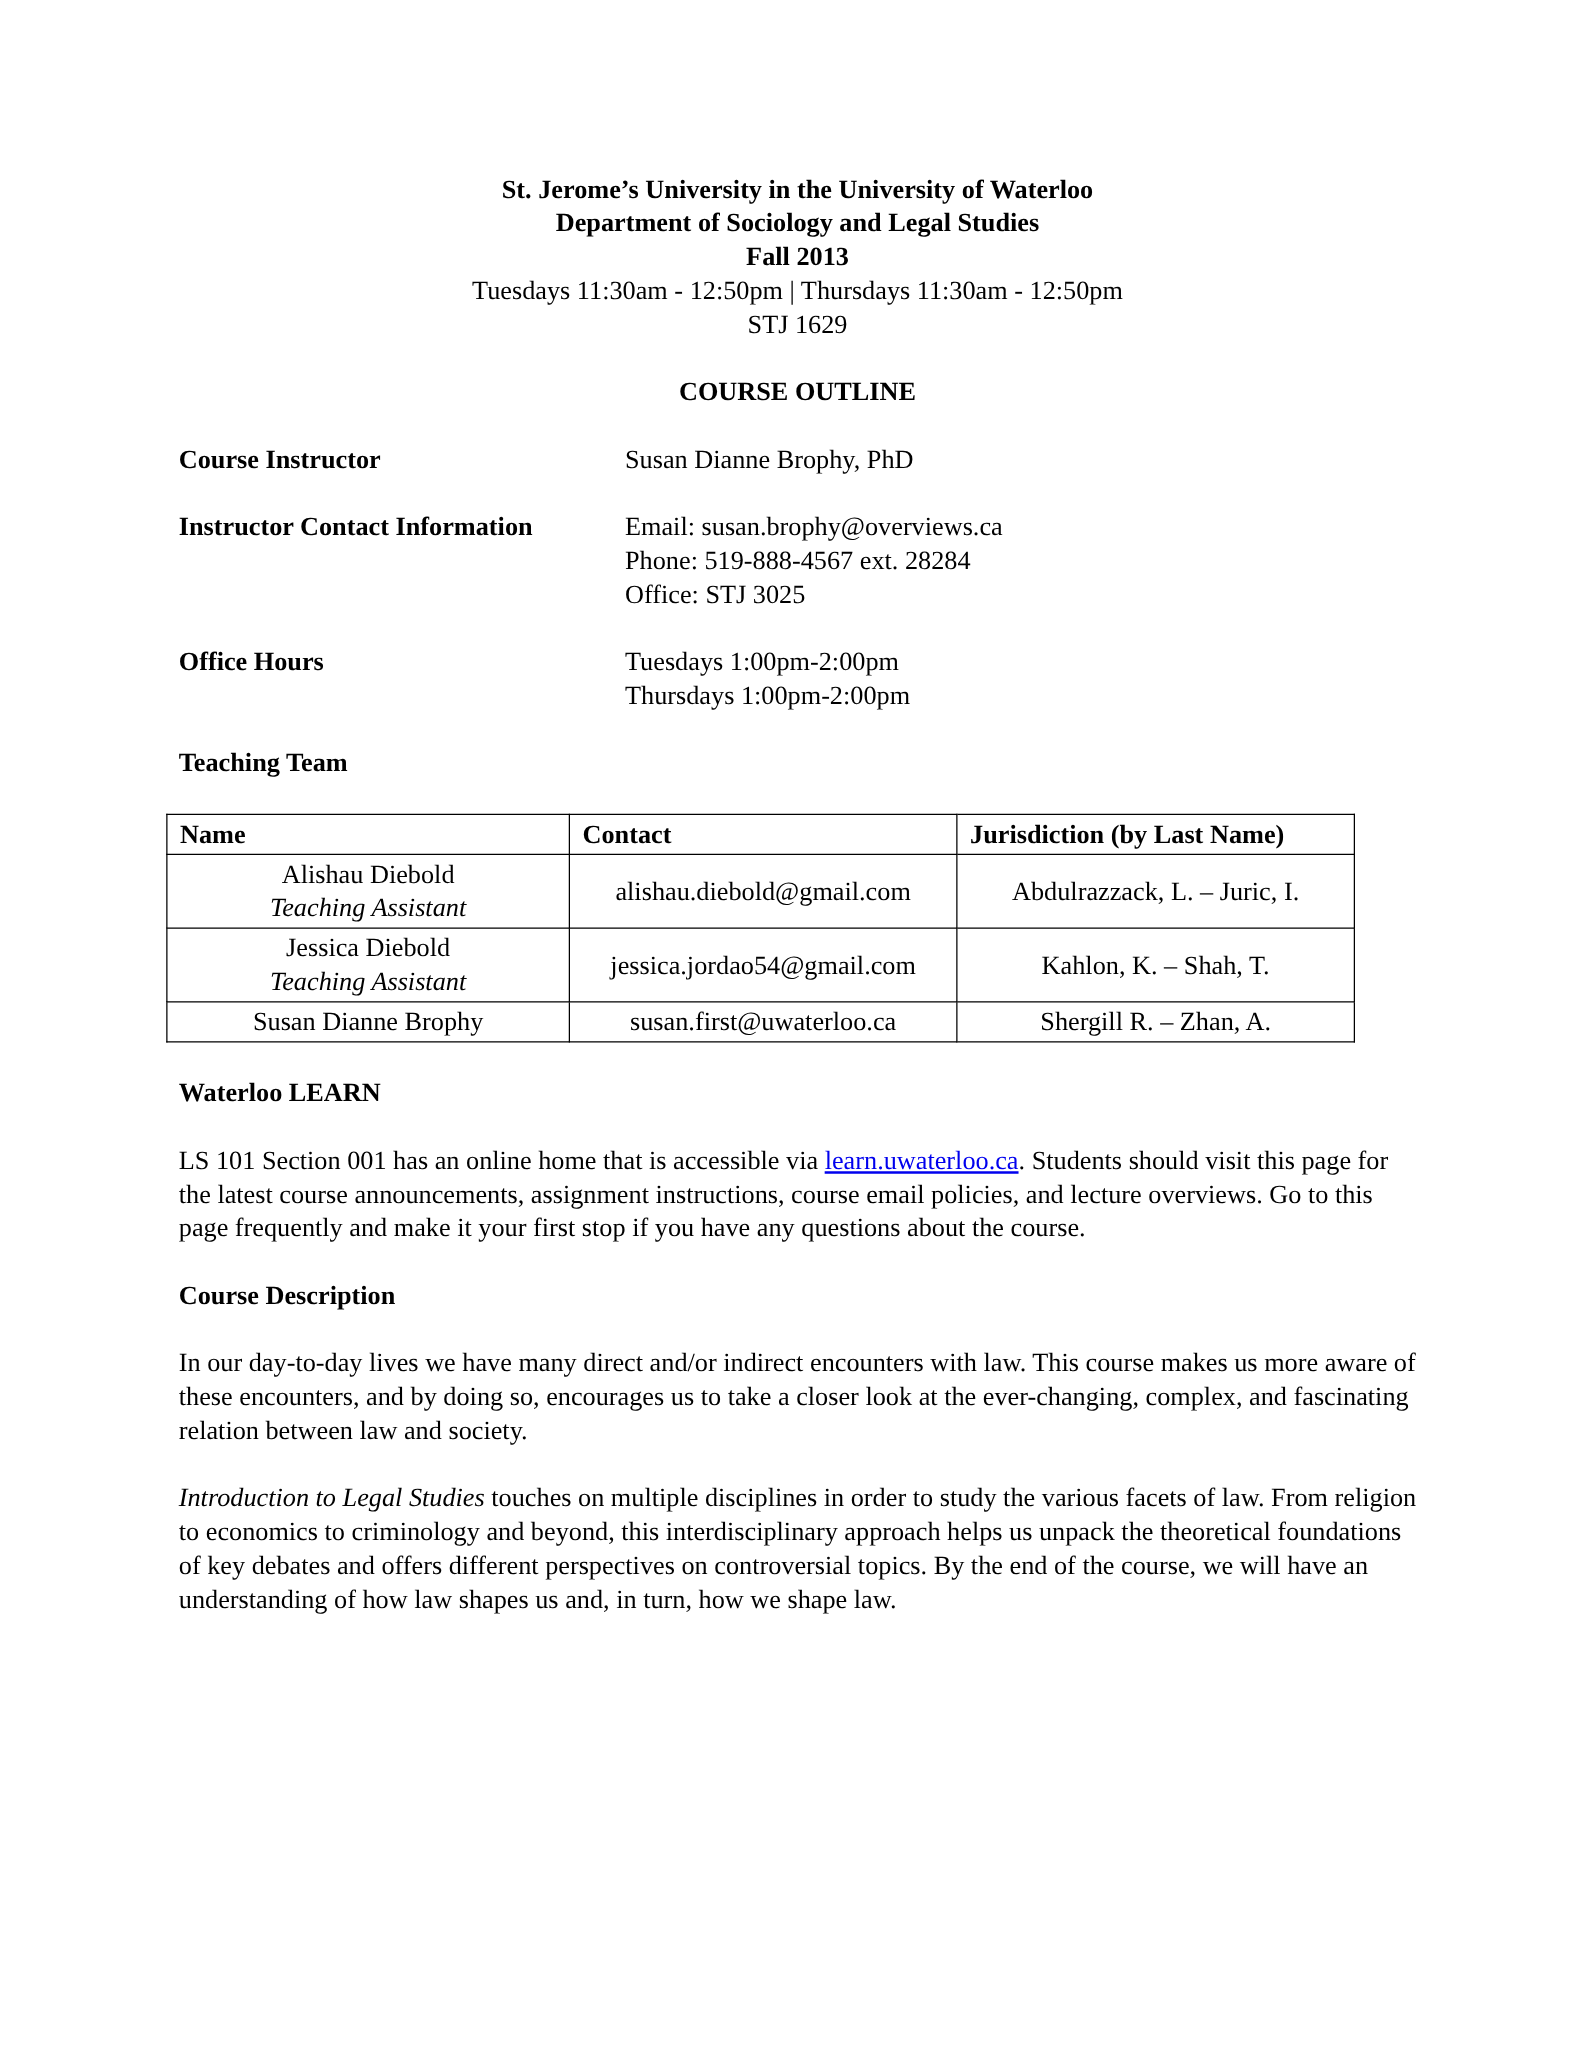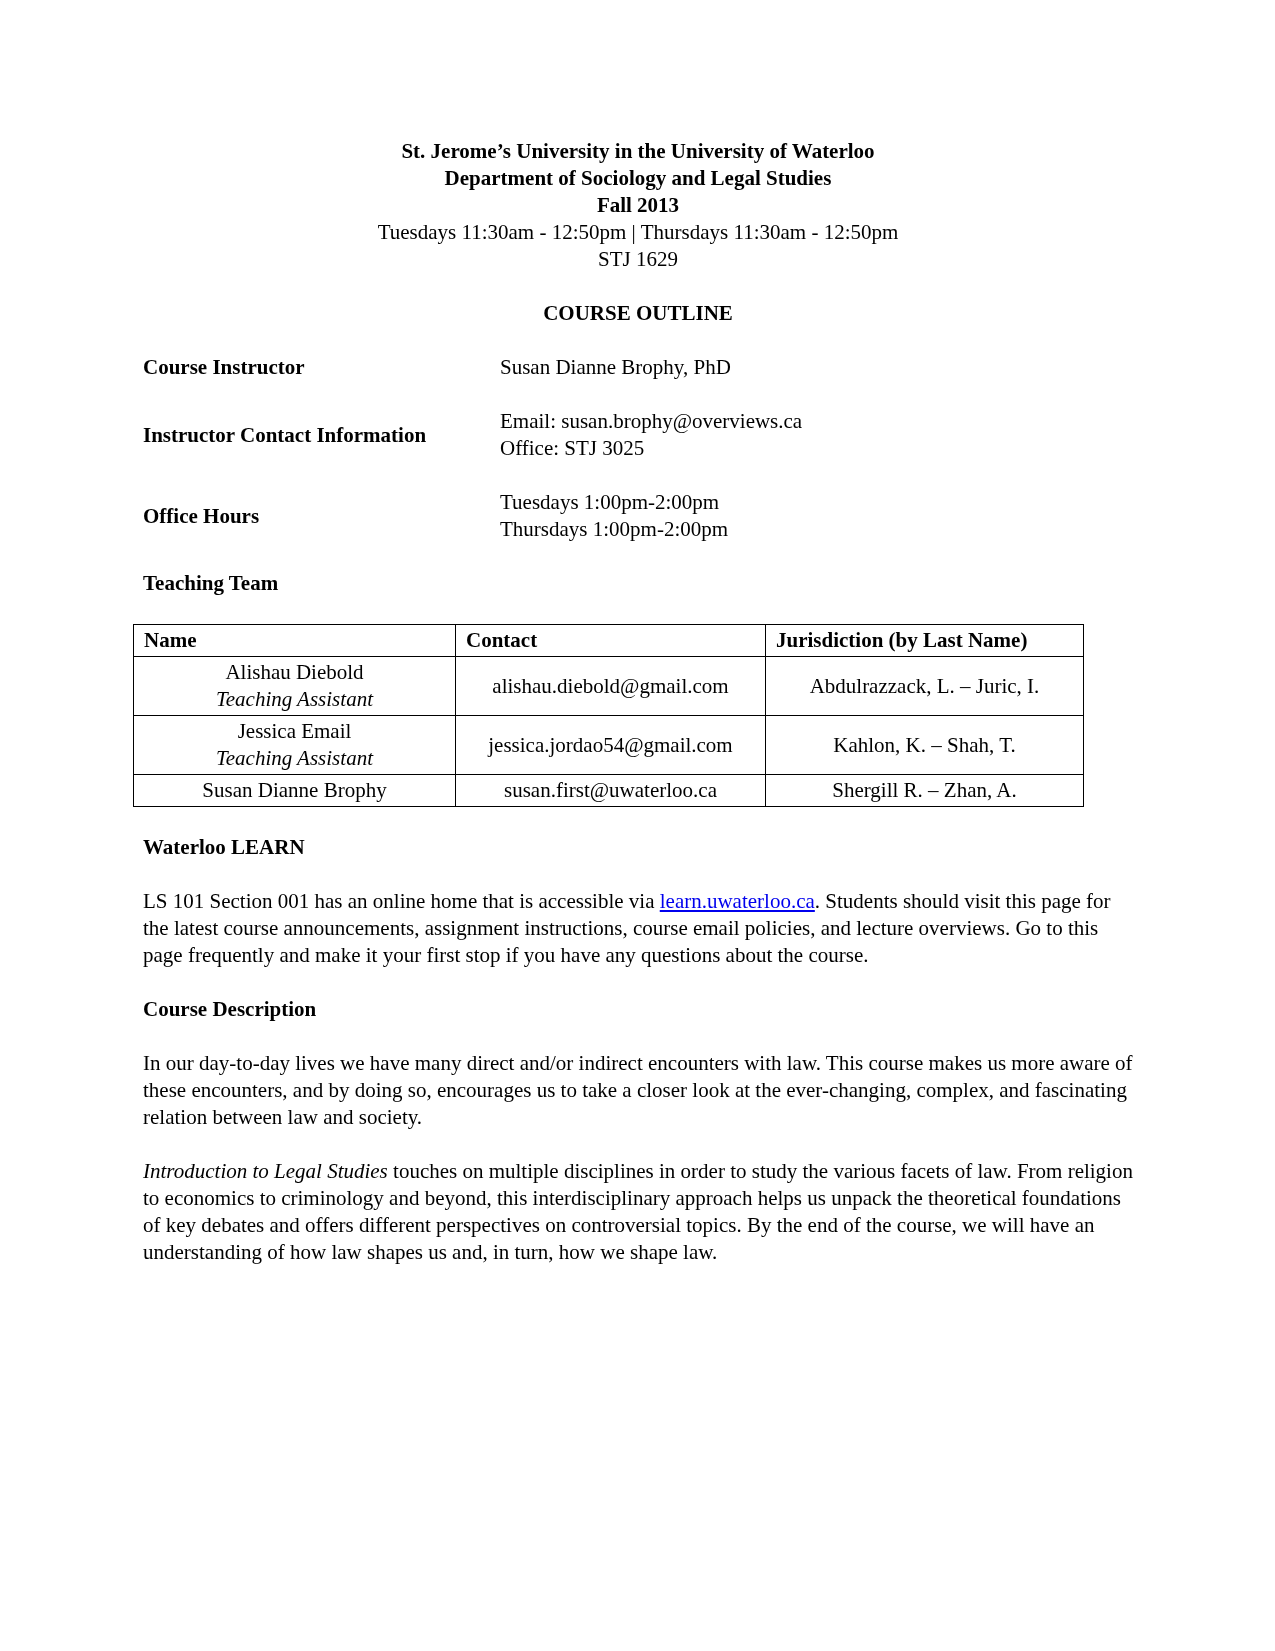--- a/index.html
+++ b/index.html
@@ -14,21 +14,21 @@
     font-size: 21px;
     line-height: 27px;
     padding: 138px 142px 0 143px;
     overflow: hidden;
     position: relative;
   }
   .bold { font-weight: bold; }
   .italic { font-style: italic; }
   .doc-header { text-align: center; margin-bottom: 27px; }
   .doc-title { text-align: center; font-weight: bold; margin-bottom: 27px; }
-  .info-row { display: flex; align-items: center; margin-bottom: 27px; }
+  .info-row { display: flex; align-items: flex-start; margin-bottom: 27px; }
   .info-label { flex: 0 0 357px; width: 357px; font-weight: bold; }
   .info-value { flex: 1 1 auto; }
   .section-heading { font-weight: bold; margin-bottom: 27px; }
   table.team {
     border-collapse: collapse;
     width: 950px;
     margin-left: -10px;
     margin-bottom: 27px;
     table-layout: fixed;
     padding-left: 40px;
@@ -67,20 +67,21 @@
     <div class="info-label">Course Instructor</div>
     <div class="info-value">
       <div>Susan Dianne Brophy, PhD</div>
     </div>
   </div>
 
   <div class="info-row">
     <div class="info-label">Instructor Contact Information</div>
     <div class="info-value">
       <div>Email: susan.brophy@overviews.ca</div>
+      <div>Phone: 519-888-4567 ext. 28284</div>
       <div>Office: STJ 3025</div>
     </div>
   </div>
 
   <div class="info-row">
     <div class="info-label">Office Hours</div>
     <div class="info-value">
       <div>Tuesdays 1:00pm-2:00pm</div>
       <div>Thursdays 1:00pm-2:00pm</div>
     </div>
@@ -100,21 +101,21 @@
       <tr>
         <td>
           <div>Alishau Diebold</div>
           <div class="cell-role">Teaching Assistant</div>
         </td>
         <td>alishau.diebold@gmail.com</td>
         <td>Abdulrazzack, L. – Juric, I.</td>
       </tr>
       <tr>
         <td>
-          <div>Jessica Email</div>
+          <div>Jessica Diebold</div>
           <div class="cell-role">Teaching Assistant</div>
         </td>
         <td>jessica.jordao54@gmail.com</td>
         <td>Kahlon, K. – Shah, T.</td>
       </tr>
       <tr>
         <td>
           <div>Susan Dianne Brophy</div>
 
         </td>

